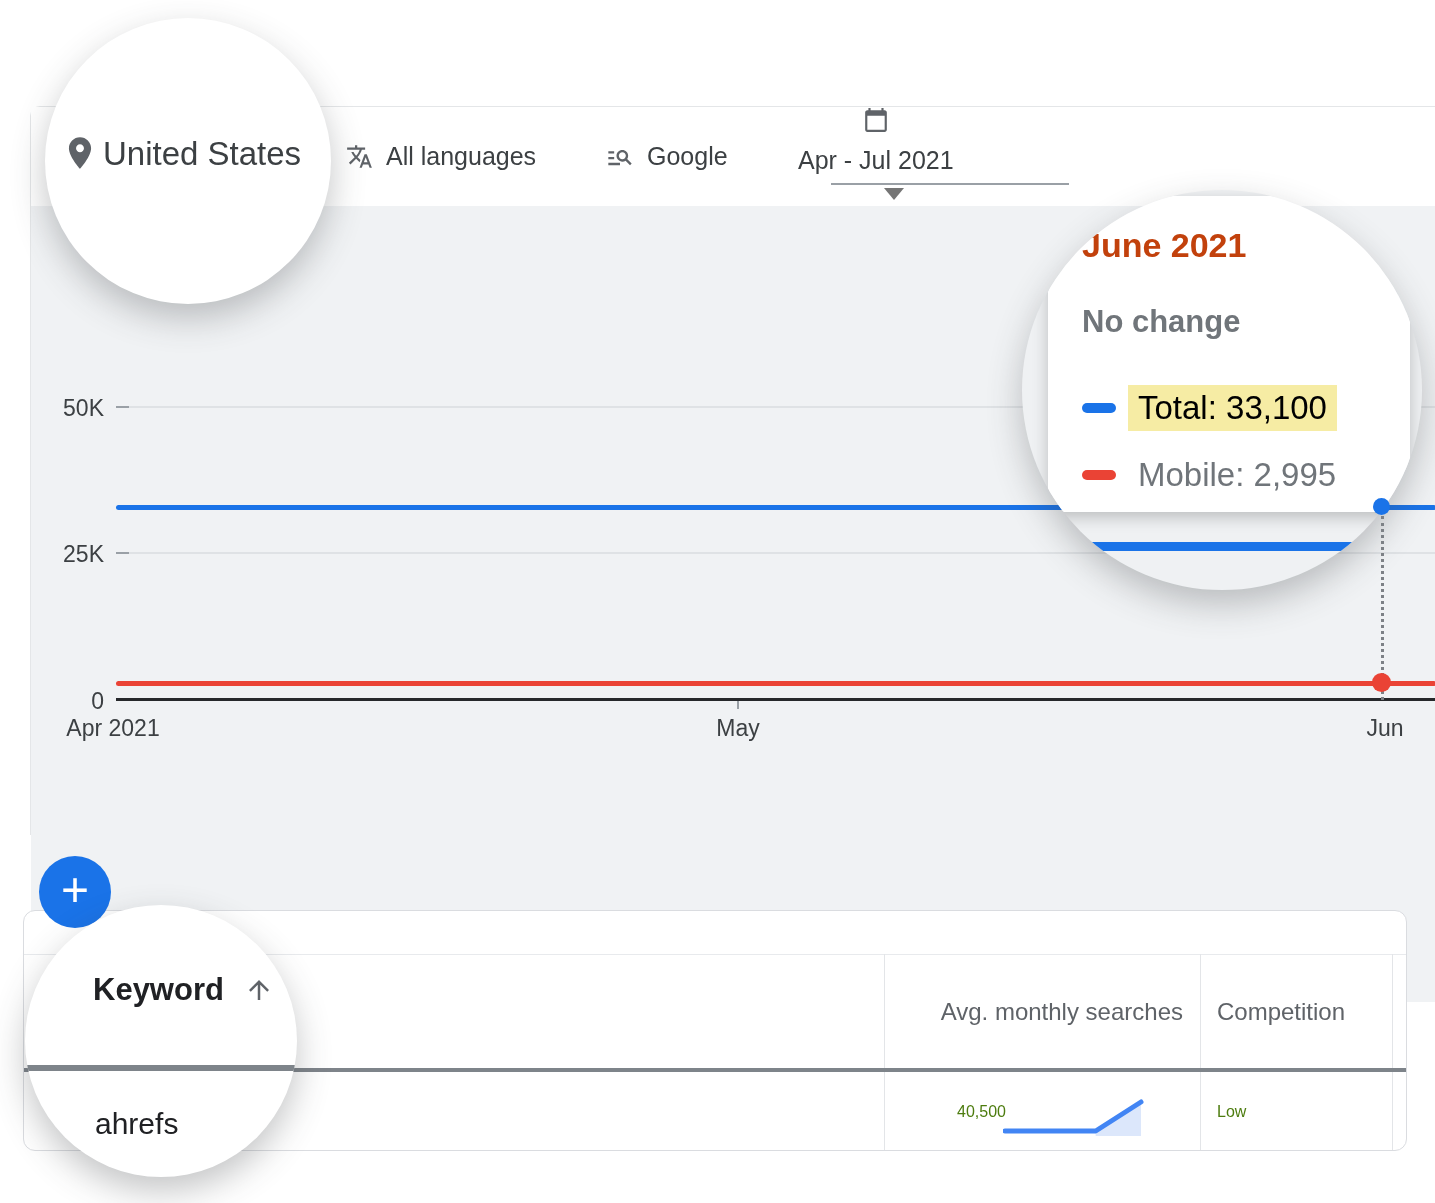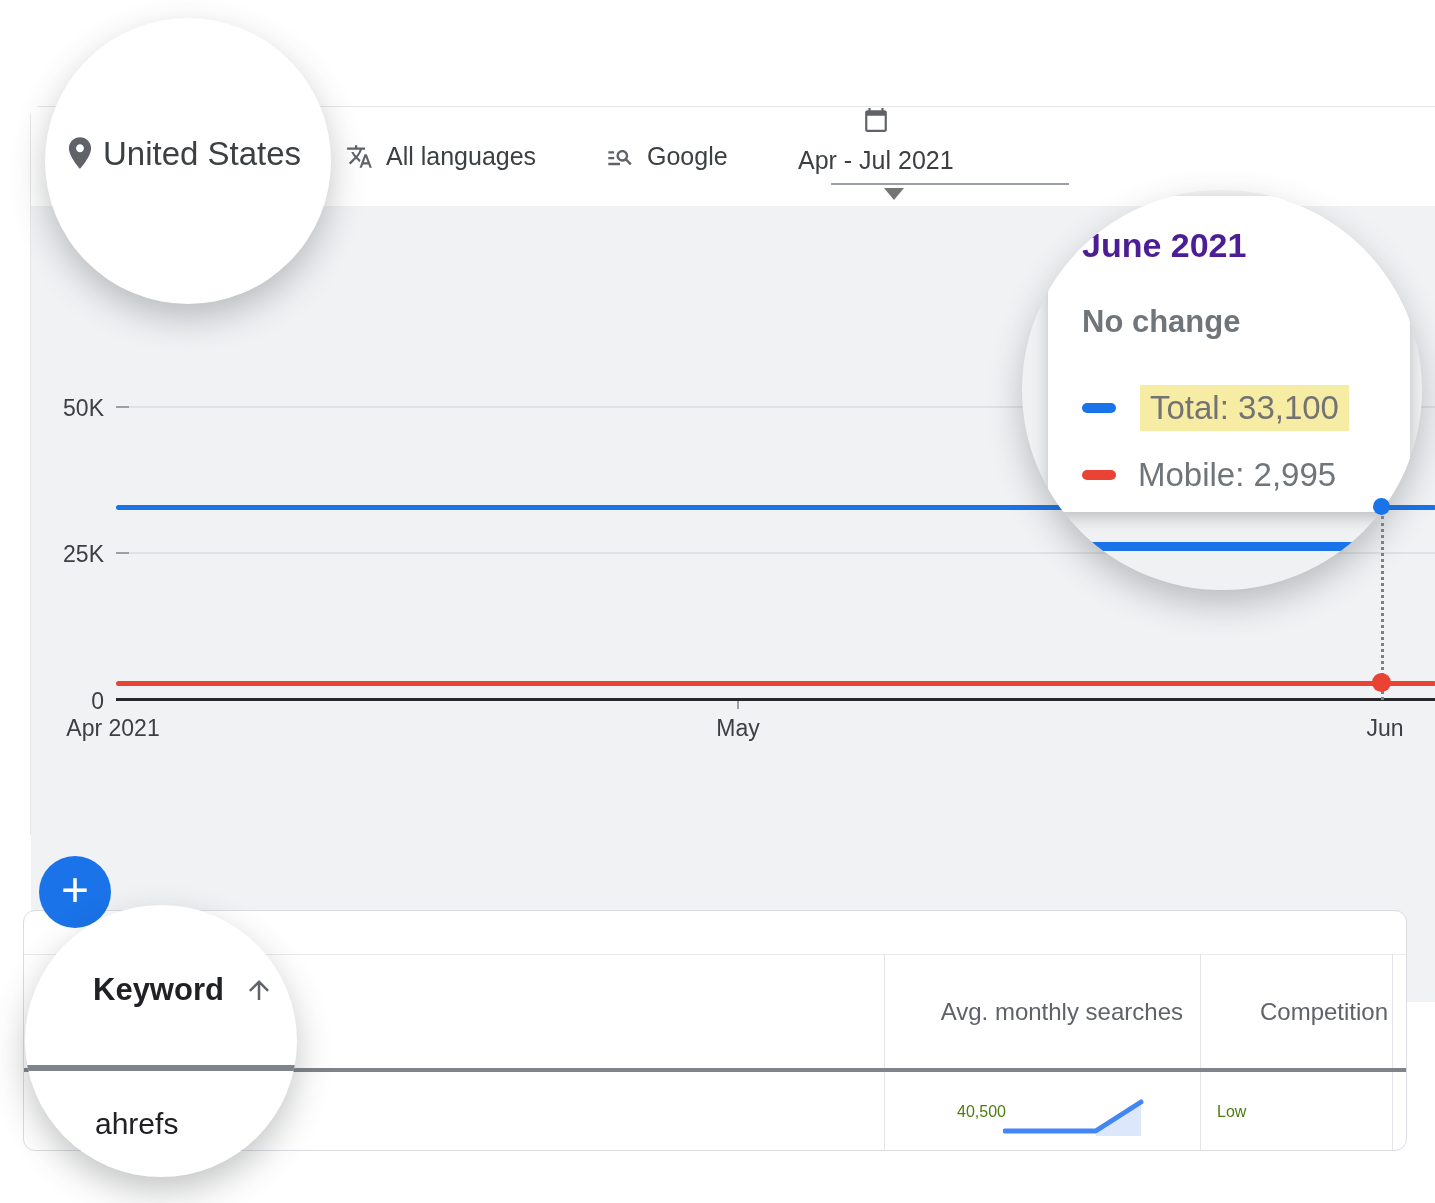--- a/index.html
+++ b/index.html
@@ -41,47 +41,47 @@
        z-index:5;display:flex;align-items:center;justify-content:center;cursor:pointer;}
   #fab span{color:#fff;font-size:48px;font-weight:400;line-height:1;margin-top:-4px;}
 
   
   #table-card{position:absolute;left:23px;top:910px;width:1384px;height:241px;background:#fff;
               border:1px solid #dadce0;border-radius:12px;z-index:2;}
   .col-div{position:absolute;top:43px;bottom:0;width:1px;background:#e3e5e8;}
   #thead-line{position:absolute;left:0;right:0;top:43px;height:1px;background:#e8eaed;}
   #thick-sep{position:absolute;left:0;right:0;top:157px;height:4px;background:#7e848a;}
   .th-cell{position:absolute;top:44px;height:113px;display:flex;align-items:center;
-           font-size:24px;color:#5f6368;cursor:pointer;padding-left:43px;}
+           font-size:24px;color:#5f6368;cursor:pointer;}
   #th-avg{left:860px;width:316px;justify-content:flex-end;padding-right:17px;}
   #th-comp{left:1193px;}
   .td-cell{position:absolute;top:161px;height:80px;display:flex;align-items:center;font-size:16px;color:#4d7c0f;}
   #td-avg{left:700px;width:282px;justify-content:flex-end;}
   #td-comp{left:1193px;}
   #spark{position:absolute;left:979px;top:183px;}
 
   
   .magnifier{position:absolute;border-radius:50%;background:#fff;overflow:hidden;z-index:10;
              box-shadow:0 14px 34px rgba(60,64,67,.30);}
   #mag-location{left:45px;top:18px;width:286px;height:286px;}
   #mag-location .pin{position:absolute;left:16px;top:116px;}
   #mag-location .loc-label{position:absolute;left:58px;top:117px;font-size:33px;color:#3c4043;white-space:nowrap;}
 
   #mag-tooltip{left:1022px;top:190px;width:400px;height:400px;background:#eff1f3;}
   #mag-blue-line{position:absolute;left:0;top:352px;width:100%;height:9px;background:#1a73e8;}
   #tt-card{position:absolute;left:26px;top:6px;width:362px;height:316px;background:#fff;border-radius:6px;
            box-shadow:0 5px 16px rgba(0,0,0,.22);}
-  #tt-title{position:absolute;left:34px;top:30px;font-size:34px;font-weight:700;color:#4c1d95;}
+  #tt-title{position:absolute;left:34px;top:30px;font-size:34px;font-weight:700;color:#c2410c;}
   #tt-change{position:absolute;left:34px;top:108px;font-size:31px;font-weight:700;color:#70757a;}
   .tt-row{position:absolute;left:34px;height:48px;display:flex;align-items:center;}
   #tt-row-0{top:188px;}
   #tt-row-1{top:255px;}
   .pill{width:34px;height:10px;border-radius:5px;margin-right:12px;flex:none;}
   .tt-label{font-size:33px;color:#70757a;padding:4px 10px;white-space:nowrap;}
-  .tt-label.hl{background:#f6eca4;color:#737373;margin-left:12px;}
+  .tt-label.hl{background:#f6eca4;color:#000000;}
 
   #mag-keyword{left:25px;top:905px;width:272px;height:272px;}
   #mag-kw-line{position:absolute;left:0;top:160px;width:100%;height:6px;background:#7e848a;}
   #mag-kw-header{position:absolute;left:68px;top:66px;height:38px;display:flex;align-items:center;gap:20px;cursor:pointer;}
   #mag-kw-header .kw-label{font-size:31px;font-weight:700;color:#202124;}
   #mag-kw-row{position:absolute;left:70px;top:202px;font-size:30px;color:#202124;}
 
   svg.icon{display:block;}
 </style>
 </head>

